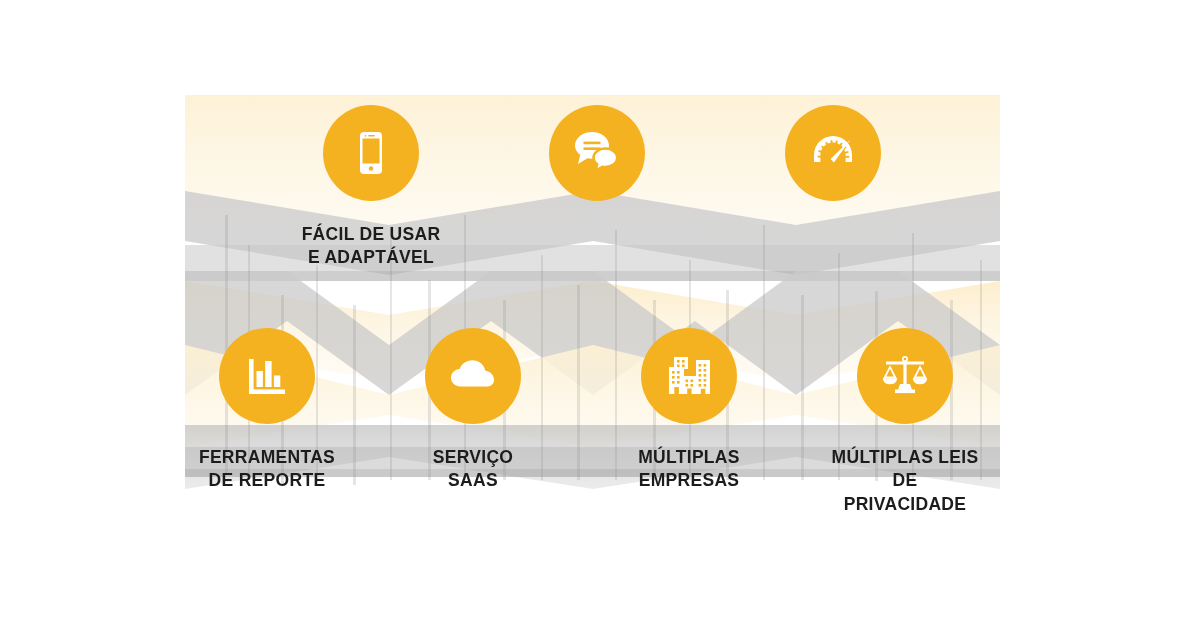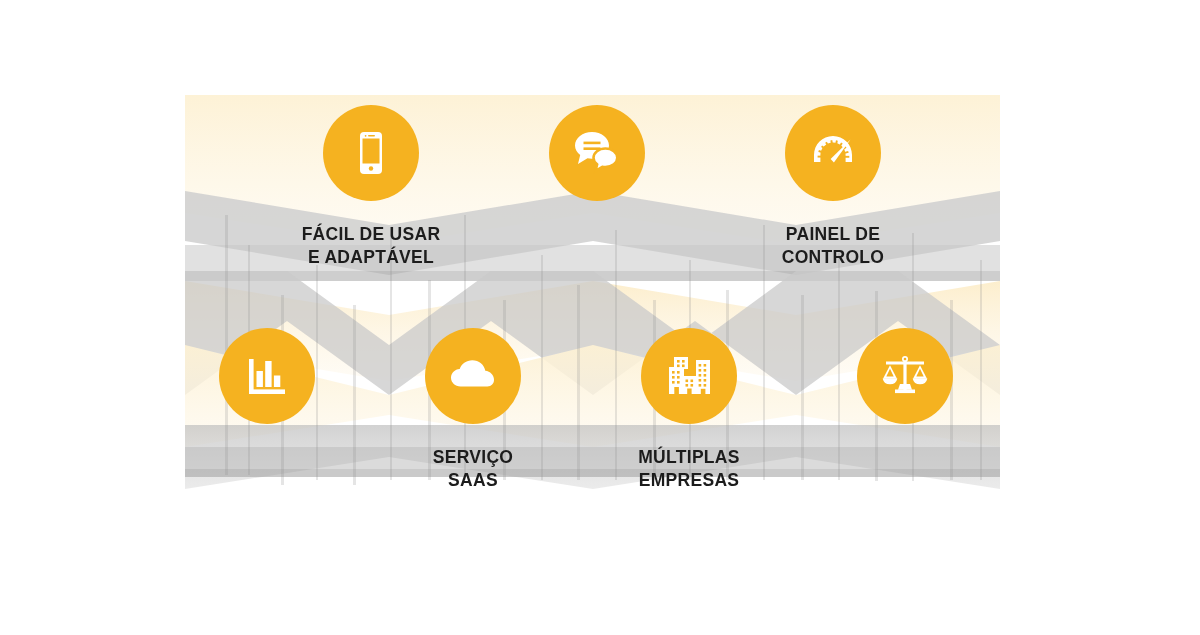--- a/index.html
+++ b/index.html
@@ -202,36 +202,36 @@
               <line x1="31.9" y1="15.5" x2="30.9" y2="20.2"></line>
               <line x1="36.9" y1="18.0" x2="34.4" y2="22.1"></line>
               <line x1="40.9" y1="21.9" x2="37.1" y2="24.9"></line>
               <line x1="43.4" y1="26.8" x2="38.6" y2="28.2"></line>
               <line x1="44.3" y1="31.8" x2="39.3" y2="31.8"></line>
             </g>
             <path d="M45.5 14.5 L25.6 34.0 L28.9 37.4 Z" fill="#FFFFFF"></path>
           </svg>
         </span>
       </div>
-      <div class="cell-label">PAINEL DE
-CONTROLO</div>
     </div>
 
     <div class="cell" id="cell-3">
       <div class="icon-circle" style="background:#F5B220">
         <span>
           <svg width="52" height="52" viewBox="0 0 52 52" aria-hidden="true">
             <rect x="8" y="9" width="4.6" height="35" fill="#FFFFFF"></rect>
             <rect x="8" y="39.4" width="36" height="4.6" fill="#FFFFFF"></rect>
             <rect x="15.5" y="21" width="6.4" height="16" fill="#FFFFFF"></rect>
             <rect x="24.2" y="11" width="6.4" height="26" fill="#FFFFFF"></rect>
             <rect x="32.9" y="25.5" width="6.4" height="11.5" fill="#FFFFFF"></rect>
           </svg>
         </span>
       </div>
+      <div class="cell-label">FERRAMENTAS
+DE REPORTE</div>
     </div>
 
     <div class="cell" id="cell-5">
       <div class="icon-circle" style="background:#F5B220">
         <span>
           <svg width="54" height="54" viewBox="0 0 54 54" aria-hidden="true">
 
             <rect x="7" y="18" width="15" height="27" fill="#FFFFFF"></rect>
 
             <rect x="12" y="8" width="14" height="12" fill="#FFFFFF"></rect>
@@ -311,16 +311,19 @@
             <path d="M13 17.2 L6 30.8 L20 30.8 Z" fill="#FFFFFF"></path>
             <path d="M13 20.8 L9.3 28.6 L16.7 28.6 Z" fill="#F5B220"></path>
             <path d="M5.6 30.4 A7.6 7.6 0 0 0 20.4 30.4 Z" fill="#FFFFFF"></path>
 
             <path d="M43 17.2 L36 30.8 L50 30.8 Z" fill="#FFFFFF"></path>
             <path d="M43 20.8 L39.3 28.6 L46.7 28.6 Z" fill="#F5B220"></path>
             <path d="M35.6 30.4 A7.6 7.6 0 0 0 50.4 30.4 Z" fill="#FFFFFF"></path>
           </svg>
         </span>
       </div>
+      <div class="cell-label">MÚLTIPLAS LEIS
+DE
+PRIVACIDADE</div>
     </div>
 
   </div>
 </div>
 
 </body></html>

